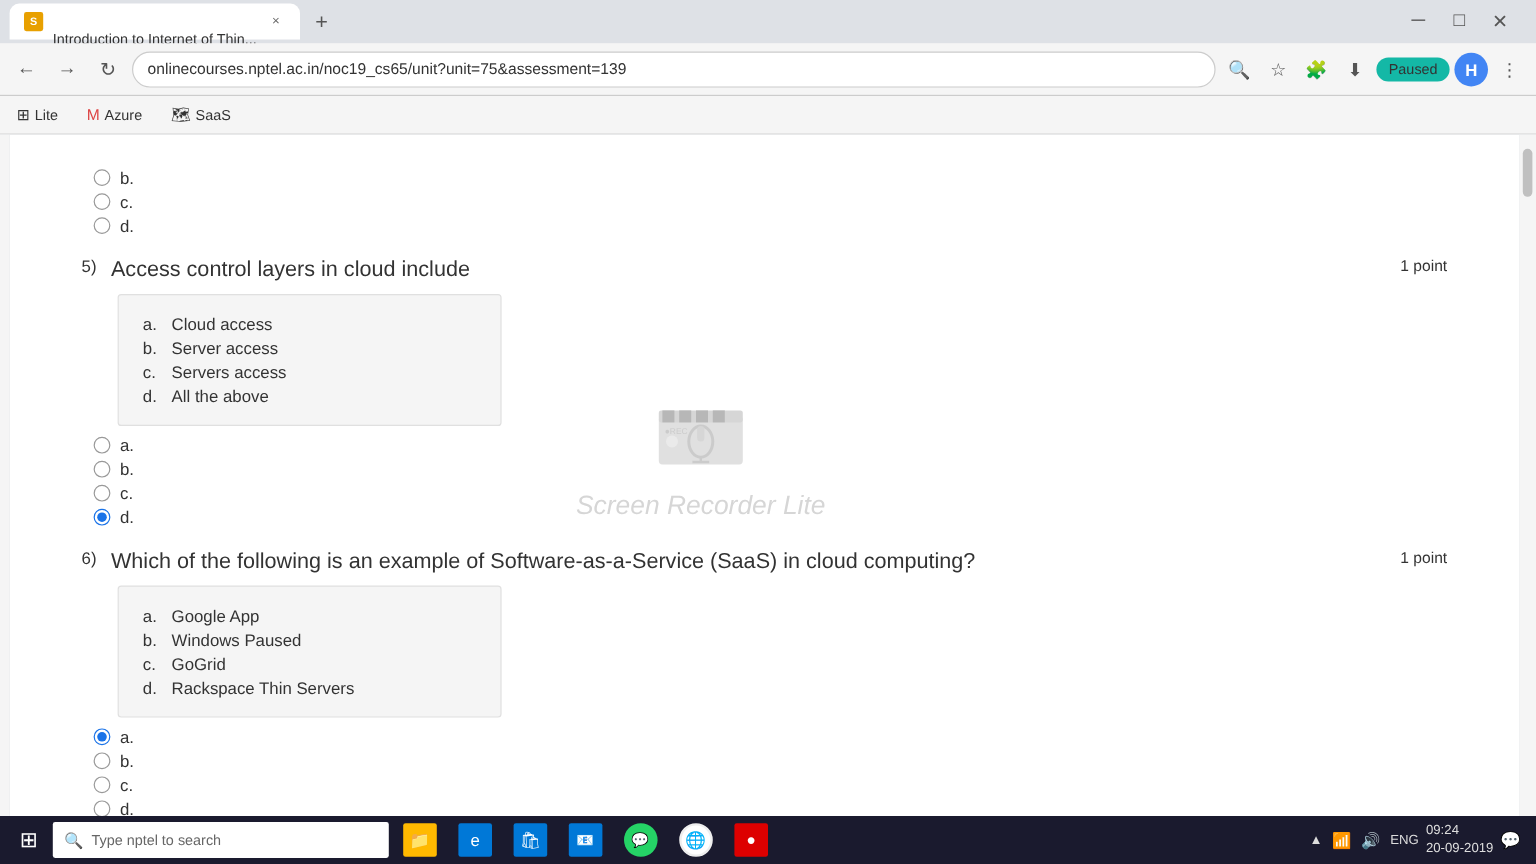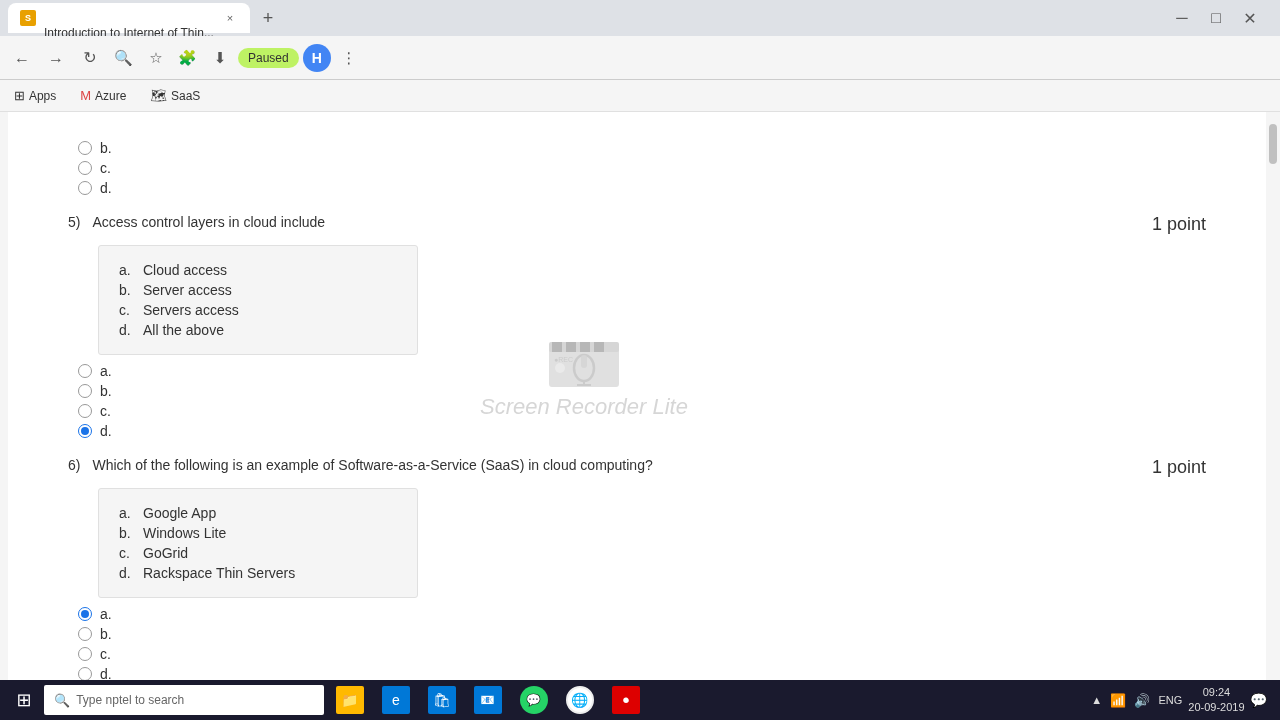--- a/index.html
+++ b/index.html
@@ -13,21 +13,21 @@
     .tab-favicon { width: 16px; height: 16px; background: #e8a000; border-radius: 2px; display: flex; align-items: center; justify-content: center; font-size: 9px; color: white; font-weight: bold; }
     .tab-title { flex: 1; overflow: hidden; text-overflow: ellipsis; white-space: nowrap; margin-top: 29px; }
     .tab-close { width: 16px; height: 16px; border-radius: 50%; display: flex; align-items: center; justify-content: center; font-size: 11px; color: #666; cursor: pointer; }
     .new-tab-btn { width: 28px; height: 28px; border-radius: 50%; display: flex; align-items: center; justify-content: center; font-size: 18px; color: #555; cursor: pointer; }
 
     .toolbar { height: 44px; background: #f5f5f5; display: flex; align-items: center; padding: 0 8px; gap: 6px; border-bottom: 1px solid #ccc; }
     .nav-btn { width: 28px; height: 28px; border-radius: 50%; display: flex; align-items: center; justify-content: center; font-size: 16px; color: #555; cursor: pointer; background: none; border: none; }
     .address-bar { flex: 1; height: 30px; background: #fff; border-radius: 15px; border: 1px solid #ccc; display: flex; align-items: center; padding: 0 12px; font-size: 13px; color: #333; }
     .toolbar-icons { display: flex; align-items: center; gap: 4px; }
     .toolbar-icon { width: 28px; height: 28px; border-radius: 50%; display: flex; align-items: center; justify-content: center; font-size: 15px; color: #555; cursor: pointer; }
-    .paused-badge { background: #bef264; border-radius: 12px; padding: 3px 10px; font-size: 12px; color: #333; display: flex; align-items: center; gap: 4px; }
+    .paused-badge { background: #14b8a6; border-radius: 12px; padding: 3px 10px; font-size: 12px; color: #333; display: flex; align-items: center; gap: 4px; }
     .user-avatar { width: 28px; height: 28px; border-radius: 50%; background: #4285f4; color: white; display: flex; align-items: center; justify-content: center; font-size: 14px; font-weight: bold; }
 
     .bookmarks-bar { height: 32px; background: #f5f5f5; display: flex; align-items: center; padding: 0 8px; gap: 12px; border-bottom: 1px solid #e0e0e0; font-size: 12px; }
     .bookmark-item { display: flex; align-items: center; gap: 4px; color: #333; cursor: pointer; padding: 2px 6px; border-radius: 3px; }
     .bookmark-icon { font-size: 13px; }
 
     .scrollbar-left { width: 8px; background: #f5f5f5; }
     .scrollbar-right { width: 14px; background: #f5f5f5; display: flex; flex-direction: column; align-items: center; padding: 2px; }
     .scrollbar-thumb { width: 8px; height: 40px; background: #c0c0c0; border-radius: 4px; margin-top: 10px; }
 
@@ -35,41 +35,41 @@
     .quiz-container { padding: 20px 60px; background: #fff; }
 
     
     .option-row { display: flex; align-items: center; gap: 8px; margin: 4px 0; font-size: 14px; color: #333; }
     .radio-btn { width: 14px; height: 14px; border-radius: 50%; border: 1px solid #999; display: inline-block; flex-shrink: 0; background: #fff; }
     .radio-btn.checked { border: 1px solid #1a73e8; position: relative; }
     .radio-btn.checked::after { content: ''; width: 8px; height: 8px; border-radius: 50%; background: #1a73e8; position: absolute; top: 2px; left: 2px; }
 
     .question-block { margin: 18px 0 10px 0; }
     .question-header { display: flex; justify-content: space-between; align-items: flex-start; margin-bottom: 10px; }
-    .question-text { font-size: 14px; color: #333; flex: 1; }
+    .question-text { font-size: 18px; color: #333; flex: 1; }
     .question-number { font-size: 14px; color: #333; margin-right: 8px; font-weight: normal; }
-    .points-label { font-size: 18px; color: #333; }
+    .points-label { font-size: 13px; color: #333; }
 
     .options-box { background: #f5f5f5; border: 1px solid #e0e0e0; border-radius: 3px; padding: 12px 20px; margin: 8px 0 8px 30px; width: 320px; }
     .option-item { display: flex; align-items: flex-start; margin: 4px 0; font-size: 14px; color: #333; }
     .option-letter { margin-right: 8px; min-width: 16px; }
 
     .options-row-group { margin: 8px 0 8px 10px; }
 
     
     .taskbar { height: 40px; background: #1a1a2e; display: flex; align-items: center; padding: 0 4px; }
     .start-btn { width: 40px; height: 40px; display: flex; align-items: center; justify-content: center; background: none; border: none; cursor: pointer; }
     .start-icon { font-size: 18px; color: #fff; }
     .search-bar { flex: 0 0 280px; height: 30px; background: #fff; border-radius: 2px; display: flex; align-items: center; padding: 0 10px; gap: 6px; font-size: 12px; color: #666; }
     .taskbar-apps { display: flex; align-items: center; gap: 2px; margin-left: 4px; flex: 1; }
     .taskbar-app { width: 44px; height: 40px; display: flex; align-items: center; justify-content: center; cursor: pointer; }
     .taskbar-app-icon { width: 28px; height: 28px; border-radius: 2px; display: flex; align-items: center; justify-content: center; font-size: 16px; }
     .taskbar-right { display: flex; align-items: center; gap: 6px; padding-right: 8px; }
     .system-icons { display: flex; align-items: center; gap: 8px; font-size: 12px; color: #ddd; }
-    .time-display { font-size: 11px; color: #ddd; text-align: center; line-height: 1.4; }
+    .time-display { font-size: 11px; color: #ddd; text-align: left; line-height: 1.4; }
 
     .content-wrapper { position: relative; display: flex; flex: 1; overflow: hidden; }
   </style>
 </head>
 <body>
 
 <div class="browser-frame">
 
   <div class="title-bar">
     <div class="tab">
@@ -83,37 +83,40 @@
       <div class="nav-btn">─</div>
       <div class="nav-btn">□</div>
       <div class="nav-btn">✕</div>
     </div>
   </div>
 
   <div class="toolbar">
     <button class="nav-btn">←</button>
     <button class="nav-btn">→</button>
     <button class="nav-btn">↻</button>
+    <div class="address-bar">
+      <span>onlinecourses.nptel.ac.in/noc19_cs65/unit?unit=75&amp;assessment=139</span>
+    </div>
     <div class="toolbar-icons">
       <div class="toolbar-icon">🔍</div>
       <div class="toolbar-icon">☆</div>
       <div class="toolbar-icon">🧩</div>
       <div class="toolbar-icon">⬇</div>
       <div class="paused-badge">
         <span>Paused</span>
       </div>
       <div class="user-avatar">H</div>
       <div class="toolbar-icon">⋮</div>
     </div>
   </div>
 
   <div class="bookmarks-bar">
     <div class="bookmark-item">
       <span class="bookmark-icon">⊞</span>
-      <span>Apps</span>
+      <span>Lite</span>
     </div>
     <div class="bookmark-item">
       <span class="bookmark-icon" style="color:#d44;">M</span>
       <span>Azure</span>
     </div>
     <div class="bookmark-item">
       <span class="bookmark-icon">🗺</span>
       <span>SaaS</span>
     </div>
   </div>
@@ -194,21 +197,21 @@
             </div>
             <span class="points-label">1 point</span>
           </div>
           <div class="options-box">
             <div class="option-item">
               <span class="option-letter">a.</span>
               <span>Google App</span>
             </div>
             <div class="option-item">
               <span class="option-letter">b.</span>
-              <span>Windows Lite</span>
+              <span>Windows Paused</span>
             </div>
             <div class="option-item">
               <span class="option-letter">c.</span>
               <span>GoGrid</span>
             </div>
             <div class="option-item">
               <span class="option-letter">d.</span>
               <span>Rackspace Thin Servers</span>
             </div>
           </div>
@@ -247,21 +250,21 @@
         <rect x="50" y="10" width="10" height="10" fill="#888"></rect>
 
         <ellipse cx="40" cy="36" rx="10" ry="13" fill="none" stroke="#aaa" stroke-width="2.5"></ellipse>
         <rect x="37" y="23" width="6" height="13" rx="3" fill="#bbb"></rect>
         <line x1="40" y1="49" x2="40" y2="53" stroke="#aaa" stroke-width="2"></line>
         <line x1="33" y1="53" x2="47" y2="53" stroke="#aaa" stroke-width="2"></line>
 
         <circle cx="16" cy="36" r="5" fill="#ddd"></circle>
         <text x="10" y="30" font-size="7" fill="#aaa">●REC</text>
       </svg>
-      <div style="font-size:22px;color:#bbb;font-style:italic;margin-top:2px;">Screen Recorder Lite</div>
+      <div style="font-size:22px;color:#bbb;font-style:italic;margin-top:16px;">Screen Recorder Lite</div>
     </div>
 
     <div class="scrollbar-right">
       <div class="scrollbar-thumb"></div>
     </div>
   </div>
 
   <div class="taskbar">
     <button class="start-btn">
       <span class="start-icon">⊞</span>

